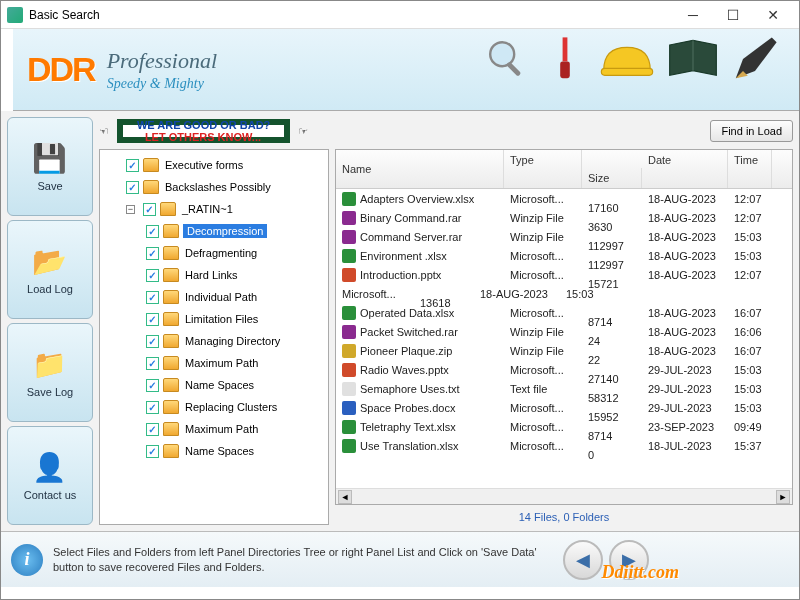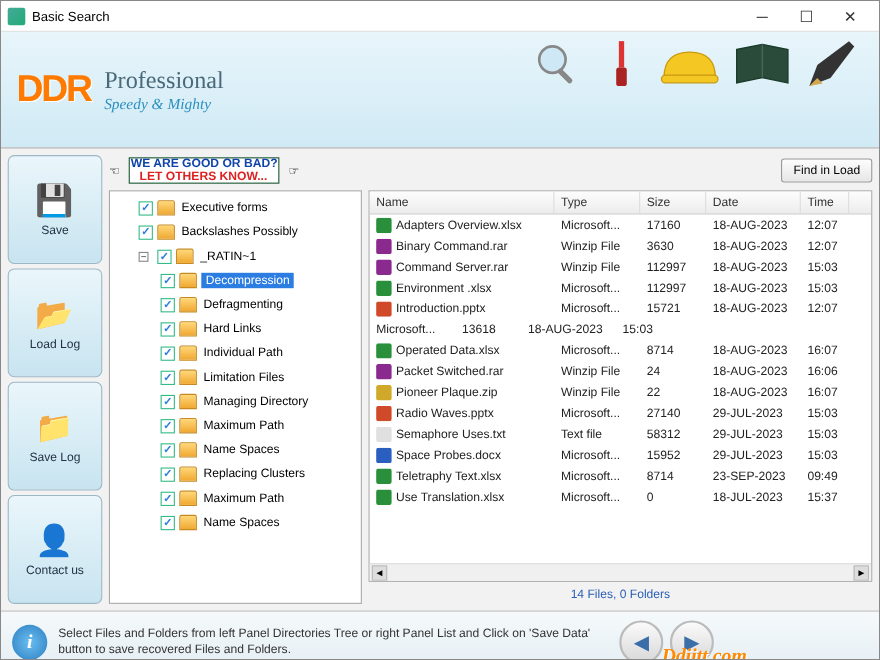--- a/index.html
+++ b/index.html
@@ -1,35 +1,35 @@
 <!DOCTYPE html>
 <html><head>
 <meta charset="utf-8">
 <style>
 * { margin: 0; padding: 0; box-sizing: border-box; font-family: Tahoma, Arial, sans-serif; font-size: 11px; }
 body { background: #fff; width: 800px; height: 600px; overflow: hidden; border: 1px solid #888; }
 .titlebar { height: 28px; background: #fff; border-bottom: 1px solid #ddd; display: flex; align-items: center; padding: 0 6px; }
 .titlebar .app-icon { width: 16px; height: 16px; background: linear-gradient(135deg,#4a9,#2a7); border-radius: 2px; margin-right: 6px; }
 .titlebar .title { flex: 1; font-size: 12px; }
 .titlebar .win-btn { width: 40px; height: 24px; display: flex; align-items: center; justify-content: center; font-size: 14px; color: #333; cursor: default; }
-.banner { height: 106px; background: linear-gradient(#e8f5fb,#d0eaf5); border-bottom: 1px solid #aaa; display: flex; align-items: center; padding: 0 14px; position: relative; }
+.banner { height: 82px; background: linear-gradient(#e8f5fb,#d0eaf5); border-bottom: 1px solid #aaa; display: flex; align-items: center; padding: 0 14px; position: relative; margin-left: 12px; }
 .banner .logo { font-family: Arial Black, sans-serif; font-size: 34px; font-weight: 900; color: #ff7a00; letter-spacing: -2px; text-shadow: 1px 1px 0 #fff; }
 .banner .brand { margin-left: 12px; }
-.banner .brand .pro { font-family: Georgia, serif; font-size: 22px; color: #4a6a7a; }
+.banner .brand .pro { font-family: Georgia, serif; font-style: italic; font-size: 22px; color: #4a6a7a; }
 .banner .brand .tag { font-family: Georgia, serif; font-style: italic; font-size: 14px; color: #2b8fbf; margin-top: 2px; }
 .banner .tools { position: absolute; right: 20px; top: 6px; display: flex; gap: 10px; align-items: flex-end; }
 .tool-ico { width: 48px; height: 48px; }
 .content { display: flex; height: 420px; padding: 6px; gap: 6px; background: #f2f2f2; }
 .sidebar { width: 86px; display: flex; flex-direction: column; gap: 4px; }
 .side-btn { flex: 1; background: linear-gradient(#eaf6fb,#c8e4f0); border: 1px solid #9cb8c6; border-radius: 6px; display: flex; flex-direction: column; align-items: center; justify-content: center; gap: 4px; cursor: default; }
 .side-btn .ico { width: 40px; height: 34px; }
 .side-btn .lbl { font-size: 11px; color: #234; }
 .main { flex: 1; display: flex; flex-direction: column; gap: 4px; }
 .topbar { height: 28px; display: flex; align-items: center; gap: 8px; }
-.banner-msg { border: 1px solid #14532d; background: #fff; padding: 2px 1px; height: 24px; display: flex; flex-direction: column; justify-content: center; font-family: monospace; font-size: 9px; line-height: 1.1; }
+.banner-msg { border: 6px solid #14532d; background: #fff; padding: 2px 14px; height: 24px; display: flex; flex-direction: column; justify-content: center; font-family: monospace; font-size: 9px; line-height: 1.1; }
 .banner-msg .l1 { color: #14a; font-weight: bold; }
 .banner-msg .l2 { color: #d22; font-weight: bold; padding-left: 8px; }
 .find-btn { margin-left: auto; height: 22px; padding: 0 10px; background: linear-gradient(#fdfdfd,#e6e6e6); border: 1px solid #999; border-radius: 3px; font-size: 11px; }
 .panels { flex: 1; display: flex; gap: 6px; min-height: 0; }
 .tree-panel { width: 230px; background: #fff; border: 1px solid #aaa; overflow-y: auto; overflow-x: hidden; padding: 4px 2px; }
 .tree-item { display: flex; align-items: center; gap: 4px; height: 22px; padding-left: 24px; white-space: nowrap; }
 .tree-item.depth1 { padding-left: 44px; }
 .tree-item.selected .name { background: #2b7de1; color: #fff; padding: 1px 4px; }
 .tree-item .cb { width: 13px; height: 13px; border: 1px solid #3b8; background: #fff; display: inline-flex; align-items: center; justify-content: center; color: #2b7de1; font-size: 10px; font-weight: bold; }
 .tree-item .fold { width: 16px; height: 14px; background: linear-gradient(#ffd87a,#f0a830); border-radius: 2px 2px 0 0; border: 1px solid #c78a20; }
@@ -37,21 +37,21 @@
 .exp { width: 9px; height: 9px; border: 1px solid #888; background: #fff; display: inline-flex; align-items: center; justify-content: center; font-size: 9px; line-height: 1; margin-right: 4px; color: #333; }
 .right-col { flex: 1; display: flex; flex-direction: column; gap: 4px; min-width: 0; }
 .file-panel { flex: 1; background: #fff; border: 1px solid #aaa; display: flex; flex-direction: column; overflow: hidden; justify-content: flex-end; }
 .file-head { display: flex; background: linear-gradient(#fdfdfd,#ececec); border-bottom: 1px solid #ccc; }
 .file-head .col { padding: 4px 6px; border-right: 1px solid #ddd; font-size: 11px; color: #333; }
 .file-body { flex: 1; overflow: auto; }
 .file-row { display: flex; align-items: center; height: 19px; }
 .file-row .col { padding: 0 6px; white-space: nowrap; overflow: hidden; font-size: 11px; color: #222; }
 .col-name { width: 168px; display: flex; align-items: center; gap: 4px; }
 .col-type { width: 78px; }
-.col-size { width: 60px; }
+.col-size { width: 60px; margin-top: 18px; }
 .col-date { width: 86px; }
 .col-time { width: 44px; }
 .file-row .fico { width: 14px; height: 14px; border-radius: 2px; flex-shrink: 0; }
 .scroll-h { height: 16px; background: #f0f0f0; border-top: 1px solid #ddd; display: flex; align-items: center; justify-content: space-between; padding: 0 2px; }
 .scroll-h .ar { width: 14px; height: 14px; background: #ddd; border: 1px solid #bbb; display: flex; align-items: center; justify-content: center; font-size: 9px; }
 .summary { text-align: center; color: #2b5fb5; font-size: 11px; padding: 2px 0; }
 .curfolder { background: #fff; border: 1px solid #aaa; padding: 6px 10px; height: 52px; }
 .curfolder .t { font-weight: bold; font-size: 12px; color: #333; }
 .curfolder .p { font-size: 11px; color: #333; }
 .footer { height: 56px; background: linear-gradient(#f5f9fb,#e4eef4); border-top: 1px solid #bbb; display: flex; align-items: center; padding: 4px 10px; gap: 10px; position: relative; }

